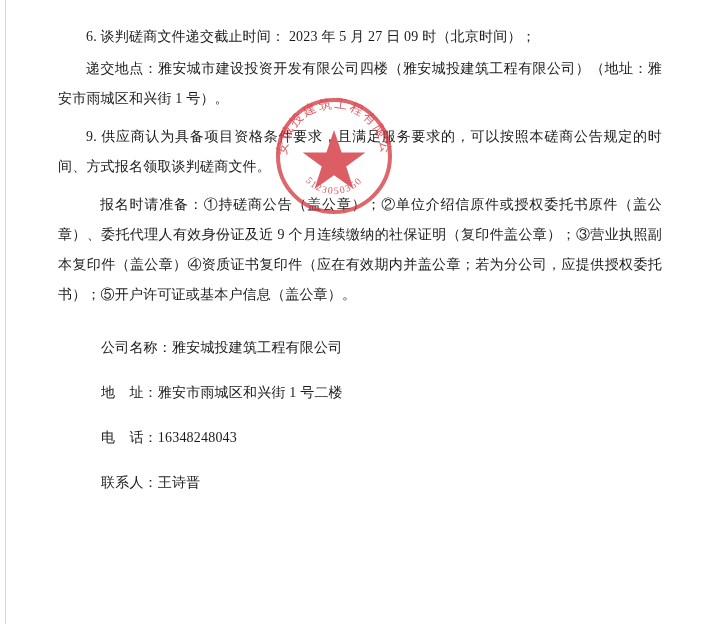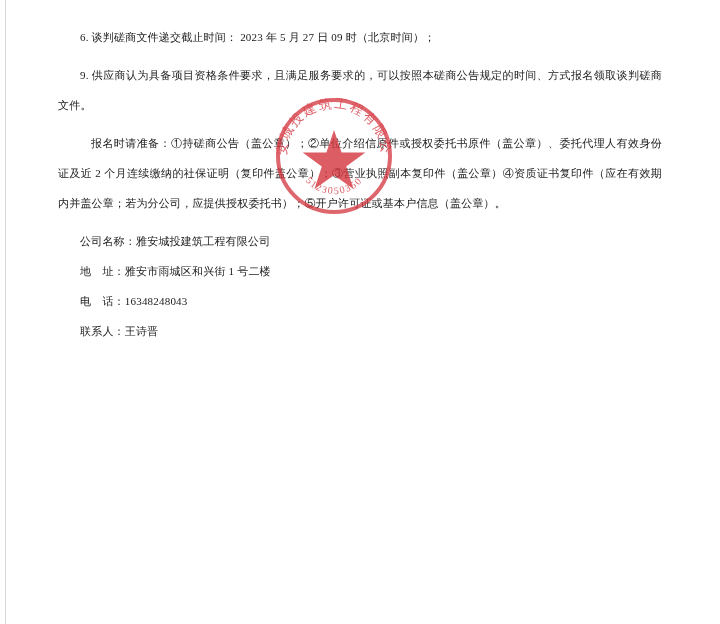--- a/index.html
+++ b/index.html
@@ -24,41 +24,41 @@
   .border-left {
     position: absolute;
     left: 0;
     top: 0;
     width: 5px;
     height: 624px;
     background: #ffffff;
     border-right: 1px solid #d8d8d8;
   }
   .para {
-    font-size: 11px;
+    font-size: 14px;
     line-height: 30px;
     text-align: justify;
     margin: 0 0 2px 0;
     letter-spacing: 0.2px;
   }
   .indent-2 {
     text-indent: 2em;
   }
   .spacer-sm { height: 6px; }
   .stamp {
     position: absolute;
     left: 268px;
     top: 90px;
     width: 132px;
     height: 132px;
     pointer-events: none;
     opacity: 0.88;
   }
   .block-contact .para {
-    margin: 0;
+    margin: 15px;
   }
 </style>
 </head>
 <body>
 
 <div class="page">
 
   <div class="border-left"></div>
 
   <div class="stamp">
@@ -75,28 +75,29 @@
         <textPath href="#arcTop" startOffset="50%" text-anchor="middle">雅安城投建筑工程有限公司</textPath>
       </text>
       <text font-family="'Liberation Serif', serif" font-size="10" fill="#d4323c" letter-spacing="1.5" opacity="0.9">
         <textPath href="#arcBottom" startOffset="50%" text-anchor="middle">5123050350</textPath>
       </text>
     </svg>
   </div>
 
   <p class="para indent-2">6. 谈判磋商文件递交截止时间： 2023 年 5 月 27 日 09 时（北京时间）；</p>
 
+  <p class="para indent-2">递交地点：雅安城市建设投资开发有限公司四楼（雅安城投建筑工程有限公司）（地址：雅安市雨城区和兴街 1 号）。</p>
 
   <div class="spacer-sm"></div>
 
   <p class="para indent-2">9. 供应商认为具备项目资格条件要求，且满足服务要求的，可以按照本磋商公告规定的时间、方式报名领取谈判磋商文件。</p>
 
   <div class="spacer-sm"></div>
 
-  <p class="para" style="text-indent:3em;">报名时请准备：①持磋商公告（盖公章）；②单位介绍信原件或授权委托书原件（盖公章）、委托代理人有效身份证及近 2 个月连续缴纳的社保证明（复印件盖公章）；③营业执照副本复印件（盖公章）④资质证书复印件（应在有效期内并盖公章；若为分公司，应提供授权委托书）；⑤开户许可证或基本户信息（盖公章）。</p>
+  <p class="para" style="text-indent:3em;">报名时请准备：①持磋商公告（盖公章）；②单位介绍信原件或授权委托书原件（盖公章）、委托代理人有效身份证及近 9 个月连续缴纳的社保证明（复印件盖公章）；③营业执照副本复印件（盖公章）④资质证书复印件（应在有效期内并盖公章；若为分公司，应提供授权委托书）；⑤开户许可证或基本户信息（盖公章）。</p>
 
   <div class="spacer-sm"></div>
 
 
   <div class="block-contact">
     <p class="para indent-2">
       <span>公司名称：</span><span>雅安城投建筑工程有限公司</span>
     </p>
     <p class="para indent-2">
       <span>地　址：</span><span>雅安市雨城区和兴街 1 号二楼</span>

